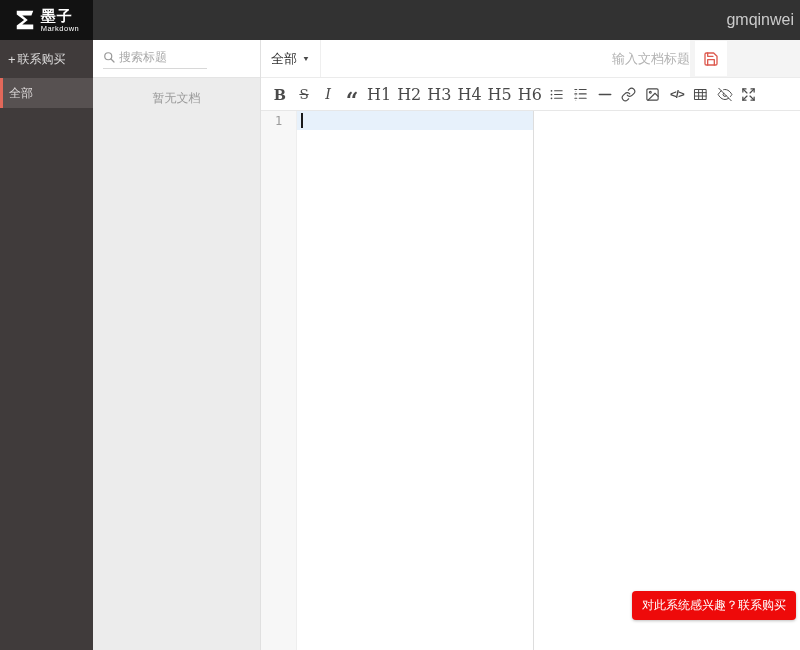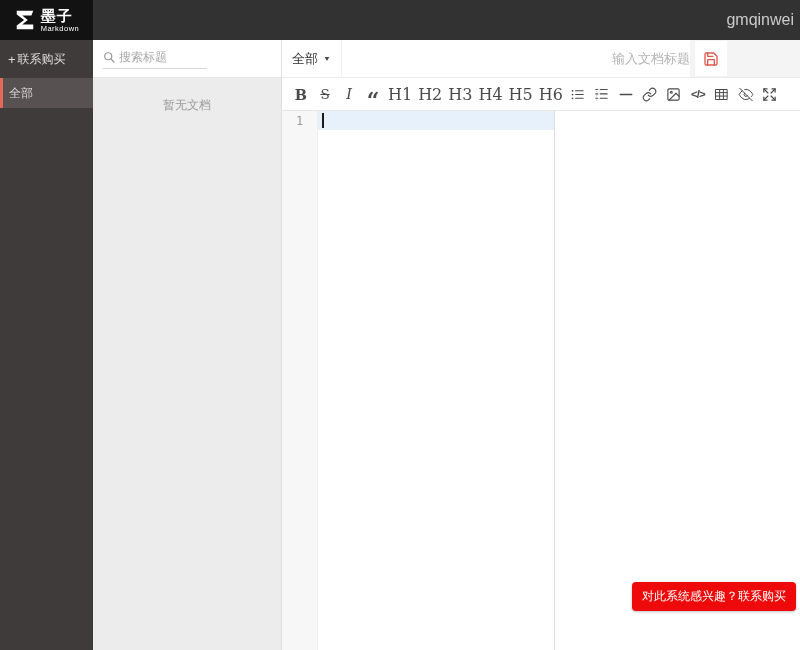--- a/index.html
+++ b/index.html
@@ -19,27 +19,27 @@
 
   
   .body-row { display: flex; height: 610px; }
 
   .sidebar { width: 93px; background: #403b3b; flex-shrink: 0; }
   .new-category { height: 38px; display: flex; align-items: center; padding-left: 8px; color: #dddcdc; font-size: 12px; cursor: pointer; }
   .new-category .plus { margin-right: 2px; font-size: 13px; color: #dddcdc; }
   .side-item { height: 30px; display: flex; align-items: center; padding-left: 9px; font-size: 12px; color: #ddd9d9; cursor: pointer; }
   .side-item.selected { background: #575151; border-left: 3px solid #e2685a; padding-left: 6px; }
 
-  .doclist { width: 189px; background: #ececec; flex-shrink: 0; border-right: 1px solid #e0e0e0; }
+  .doclist { width: 168px; background: #ececec; flex-shrink: 0; border-right: 1px solid #e0e0e0; }
   .search-row { height: 38px; background: #fff; border-bottom: 1px solid #e4e4e4; display: flex; align-items: flex-end; padding: 0 0 8px 10px; }
   .search-wrap { display: flex; align-items: center; gap: 4px; width: 104px; border-bottom: 1px solid #d8d8d8; padding-bottom: 4px; }
   .search-wrap svg { flex-shrink: 0; }
   .search-input { border: none; outline: none; width: 80px; font-size: 12px; background: transparent; color: #555; }
   .search-input::placeholder { color: #a9a9a9; }
-  .empty-text { margin-top: 19px; text-align: center; color: #9a9a9a; font-size: 12px; }
+  .empty-text { margin-top: 12px; text-align: center; color: #9a9a9a; font-size: 12px; }
 
   
   .main { flex: 1; display: flex; flex-direction: column; background: #fff; min-width: 0; }
 
   .titlebar { height: 38px; display: flex; align-items: stretch; border-bottom: 1px solid #ebebeb; flex-shrink: 0; }
   .cat-dropdown { display: flex; align-items: center; gap: 5px; padding: 0 10px; cursor: pointer; border-right: 1px solid #efefef; }
   .cat-label { font-size: 13px; color: #333; }
   .chevron { font-size: 8px; color: #4a4a4a; transform: scaleY(.85); }
   .title-input { flex: 1; border: none; outline: none; font-size: 13px; padding-left: 12px; min-width: 0; text-align: right; }
   .title-input::placeholder { color: #b3b3b3; }
@@ -60,21 +60,21 @@
   .editor-row { flex: 1; display: flex; min-height: 0; }
   .gutter { width: 36px; background: #f7f7f7; border-right: 1px solid #eeeeee; flex-shrink: 0; text-align: center; padding-top: 3px; }
   .line-number { font-family: "DejaVu Sans Mono", monospace; font-size: 12px; color: #9b9b9b; }
   .code-area { width: 237px; border-right: 1px solid #dddddd; flex-shrink: 0; cursor: text; }
   .active-line { position: relative; height: 19px; background: #e7f1fb; }
   .caret { position: absolute; left: 4px; top: 2px; width: 1.5px; height: 15px; background: #1a1a1a; animation: blink 1s steps(1) infinite; }
   @keyframes blink { 50% { opacity: 0; } }
   .preview { flex: 1; background: #fff; }
 
   
-  .buy-button { position: absolute; right: 4px; bottom: 39px; background: #ee0a0a; color: #fff; border: none; border-radius: 4px; font-size: 12px; font-family: "Liberation Sans", sans-serif; padding: 6px 10px; cursor: pointer; box-shadow: 0 1px 3px rgba(0,0,0,.25); }
+  .buy-button { position: absolute; right: 4px; bottom: 30px; background: #ee0a0a; color: #fff; border: none; border-radius: 4px; font-size: 12px; font-family: "Liberation Sans", sans-serif; padding: 6px 10px; cursor: pointer; box-shadow: 0 1px 3px rgba(0,0,0,.25); }
 </style>
 </head>
 <body>
 
 <div class="app">
 
   <header class="header">
     <div class="logo-block">
       <svg class="logo-sigma" viewBox="0 0 24 24">
         <path d="M3 2 H21 L19 7 H9 L15 12 9 17 H21 V22 H3 L3 18 11 12 3 6 Z" fill="#ffffff"></path>

